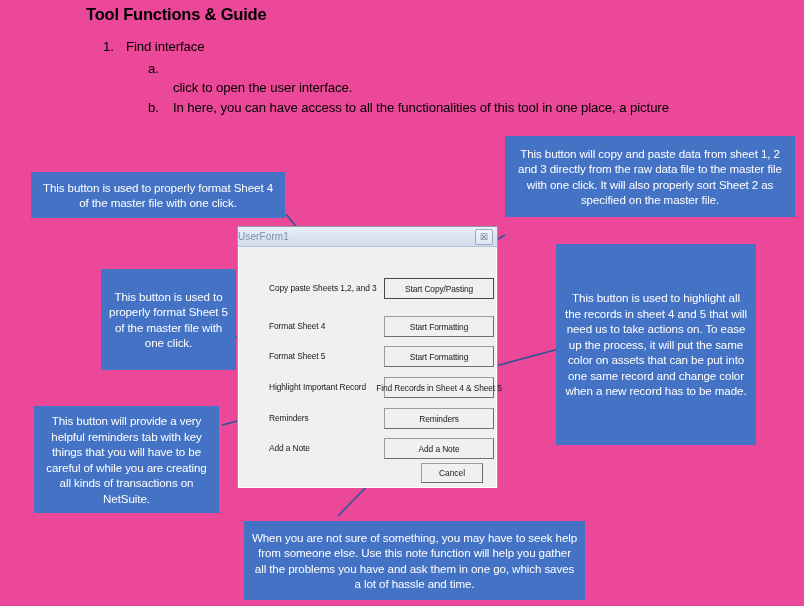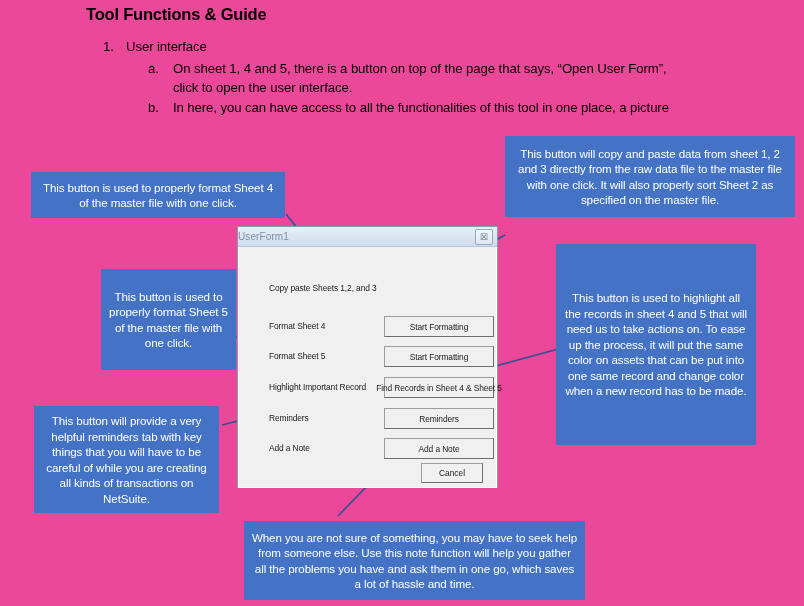--- a/index.html
+++ b/index.html
@@ -175,24 +175,23 @@
   }
 </style>
 </head>
 <body>
 
 <div id="page">
 
   <div class="doc-title">Tool Functions &amp; Guide</div>
 
   <div class="marker" style="left:103px; top:38px;">1.</div>
-  <div class="doc-line" style="left:126px; top:38px;">User interface</div>
+  <div class="doc-line" style="left:126px; top:38px;">Find interface</div>
 
   <div class="marker" style="left:148px; top:60px;">a.</div>
-  <div class="doc-line" style="left:173px; top:60px;">On sheet 1, 4 and 5, there is a button on top of the page that says, “Open User Form”,</div>
   <div class="doc-line" style="left:173px; top:79px;">click to open the user interface.</div>
 
   <div class="marker" style="left:148px; top:99px;">b.</div>
   <div class="doc-line" style="left:173px; top:99px;">In here, you can have access to all the functionalities of this tool in one place, a picture</div>
 
   <svg id="connectors" viewBox="0 0 804 606">
 
     <line x1="286" y1="214" x2="357" y2="303" stroke="#2E5496" stroke-width="1.6"></line>
 
     <line x1="505" y1="235" x2="462" y2="259" stroke="#2E5496" stroke-width="1.6"></line>
@@ -234,20 +233,21 @@
 
     <div id="uf-titlebar">
       <div id="uf-title">UserForm1</div>
       <div id="uf-close">☒</div>
     </div>
 
     <div id="uf-body">
 
       <div class="uf-row" style="top:31px;padding-left:10px;">
         <div class="uf-label">Copy paste Sheets 1,2, and 3</div>
+        <div class="uf-btn primary">Start Copy/Pasting</div>
       </div>
 
       <div class="uf-row" style="top:69px;">
         <div class="uf-label">Format Sheet 4</div>
         <div class="uf-btn">Start Formatting</div>
       </div>
 
       <div class="uf-row" style="top:99px;">
         <div class="uf-label">Format Sheet 5</div>
         <div class="uf-btn">Start Formatting</div>

